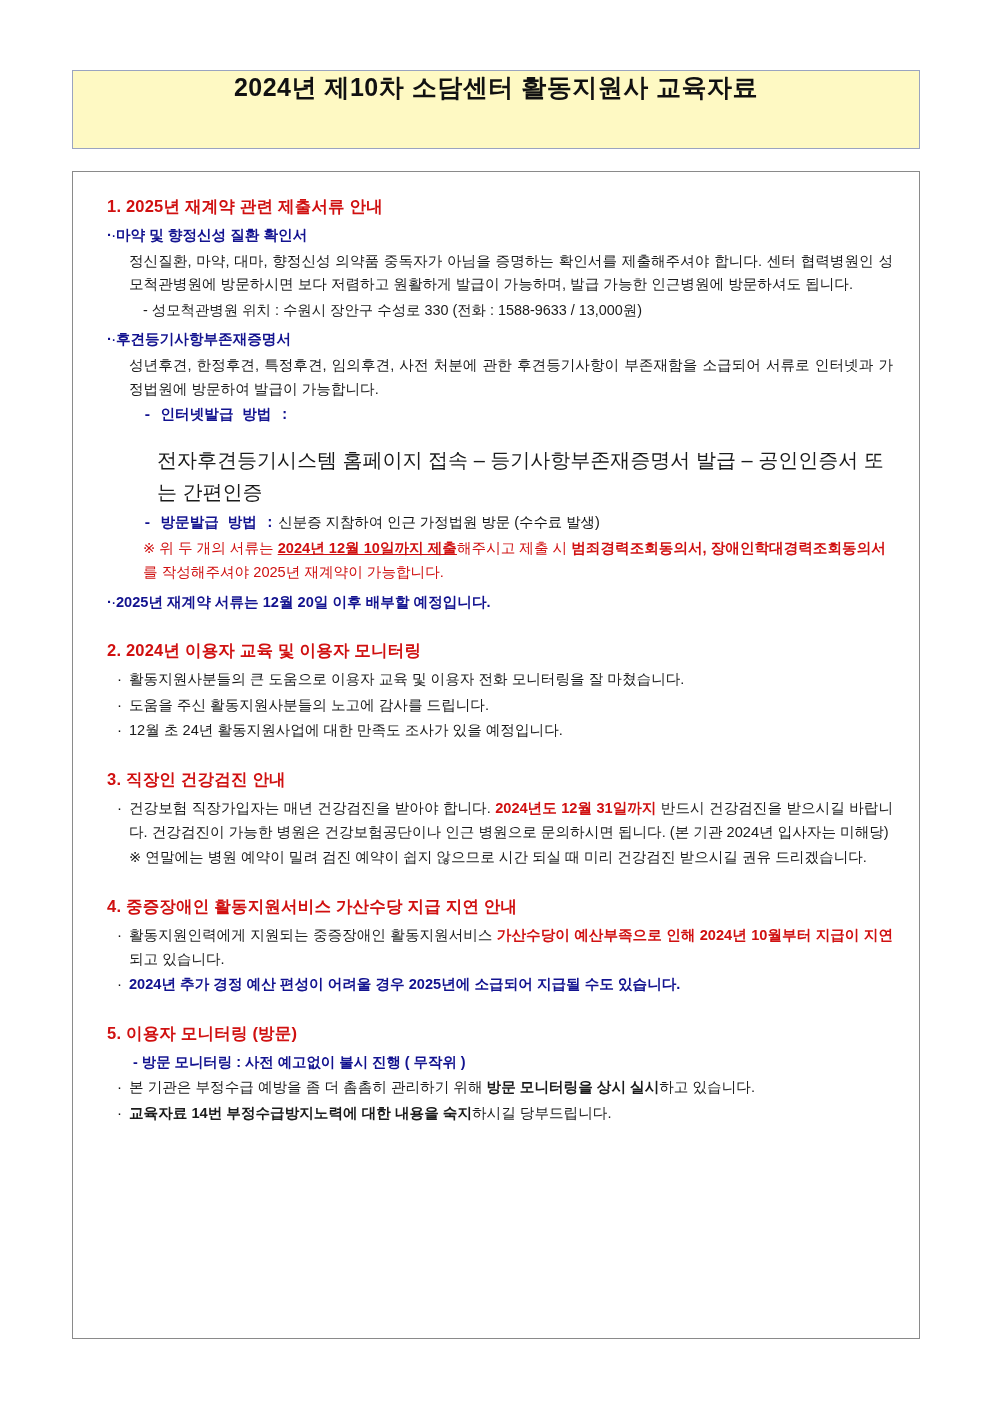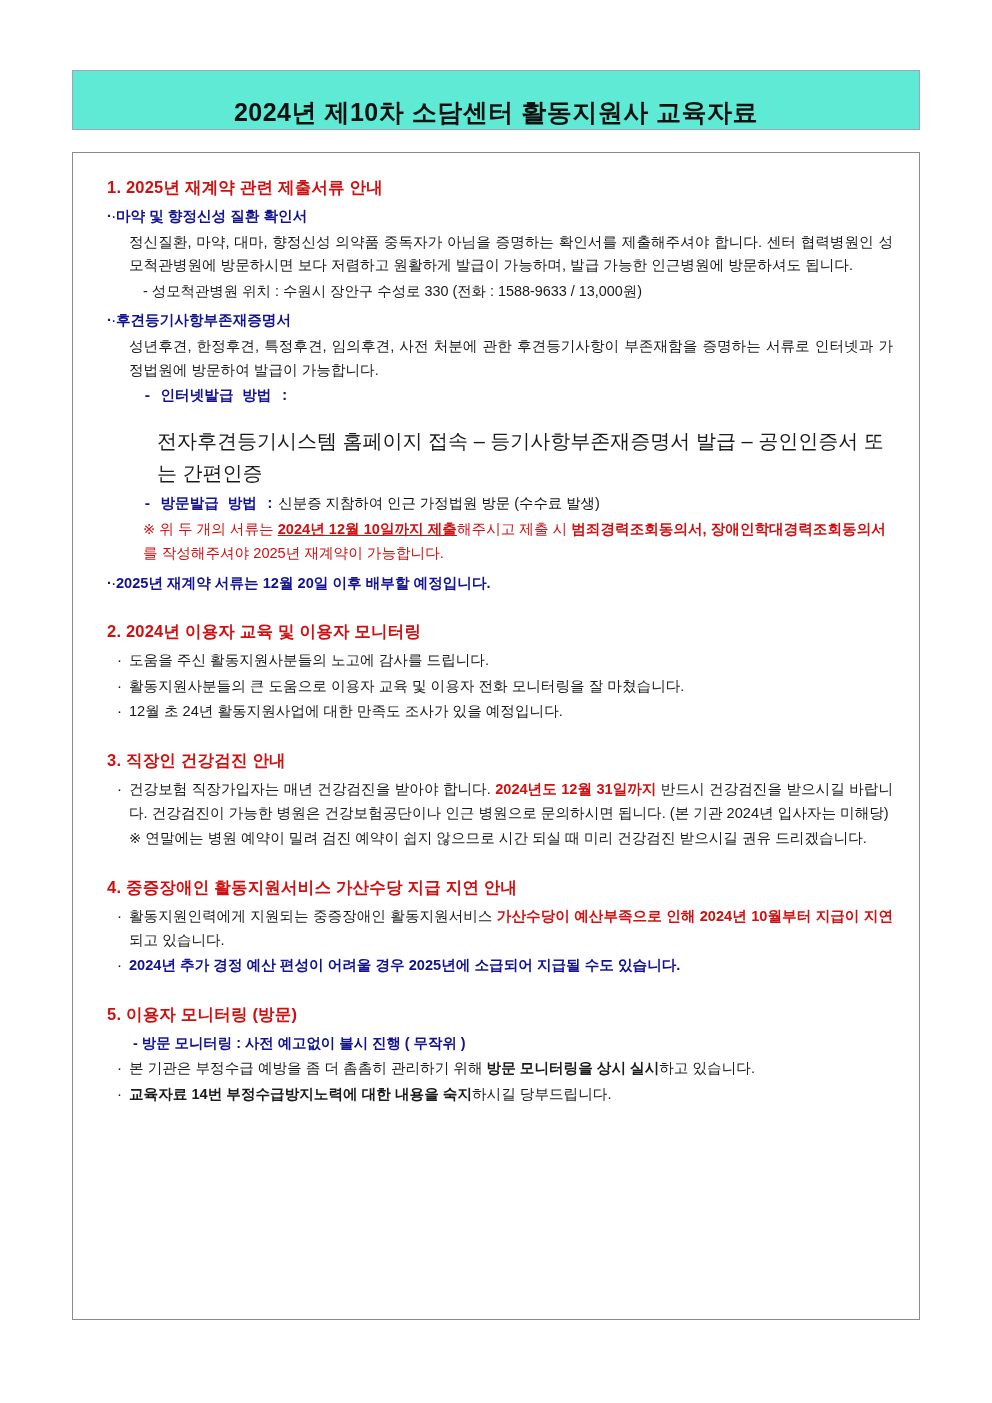--- a/index.html
+++ b/index.html
@@ -15,24 +15,24 @@
     position: relative;
   }
   .page {
     width: 992px;
     height: 1403px;
     box-sizing: border-box;
     padding: 70px 72px 40px 72px;
   }
   .title-box {
     border: 1px solid #9aa4c0;
-    background: #5eead4;
-    height: 60px;
+    background: #fef9c3;
+    height: 79px;
     display: flex;
-    align-items: flex-end;
+    align-items: flex-start;
     justify-content: center;
     box-sizing: border-box;
   }
   .title-box .title {
     font-size: 25px;
     font-weight: bold;
     letter-spacing: 0.5px;
     color: #111;
   }
   .body-box {
@@ -146,21 +146,21 @@
 
       <div class="bullet-line" style="padding-left:0; margin-left:8px;">
         <span class="b-blue">· 마약 및 향정신성 질환 확인서</span>
       </div>
       <div class="indent">정신질환, 마약, 대마, 향정신성 의약품 중독자가 아님을 증명하는 확인서를 제출해주셔야 합니다. 센터 협력병원인 성모척관병원에 방문하시면 보다 저렴하고 원활하게 발급이 가능하며, 발급 가능한 인근병원에 방문하셔도 됩니다.</div>
       <div class="indent2">- 성모척관병원 위치 : 수원시 장안구 수성로 330 (전화 : 1588-9633 / 13,000원)</div>
 
       <div class="bullet-line" style="padding-left:0; margin-left:8px; margin-top:6px;">
         <span class="b-blue">· 후견등기사항부존재증명서</span>
       </div>
-      <div class="indent">성년후견, 한정후견, 특정후견, 임의후견, 사전 처분에 관한 후견등기사항이 부존재함을 증명하는 서류로 인터넷과 가정법원에 방문하여 발급이 가능합니다.</div>
+      <div class="indent">성년후견, 한정후견, 특정후견, 임의후견, 사전 처분에 관한 후견등기사항이 부존재함을 소급되어 서류로 인터넷과 가정법원에 방문하여 발급이 가능합니다.</div>
 
       <div class="indent2">
         <span class="sub-bold">- 인터넷발급 방법 :</span>
       </div>
       <div class="indent3">전자후견등기시스템 홈페이지 접속 – 등기사항부존재증명서 발급 – 공인인증서 또는 간편인증</div>
 
       <div class="indent2">
         <span class="sub-bold">- 방문발급 방법 :</span>
         <span class="plain">신분증 지참하여 인근 가정법원 방문 (수수료 발생)</span>
       </div>
@@ -169,22 +169,22 @@
         <span>※ 위 두 개의 서류는 </span><span class="u bold">2024년 12월 10일까지 제출</span><span>해주시고 제출 시 </span><span class="bold">범죄경력조회동의서, 장애인학대경력조회동의서</span><span>를 작성해주셔야 2025년 재계약이 가능합니다.</span>
       </div>
 
       <div class="bullet-line" style="padding-left:0; margin-left:8px; margin-top:6px;">
         <span class="b-blue">· 2025년 재계약 서류는 12월 20일 이후 배부할 예정입니다.</span>
       </div>
     </div>
 
     <div class="section" style="margin-top:26px;">
       <div class="sec-head">2. 2024년 이용자 교육 및 이용자 모니터링</div>
+      <div class="dot-sm">활동지원사분들의 큰 도움으로 이용자 교육 및 이용자 전화 모니터링을 잘 마쳤습니다.</div>
       <div class="dot-sm">도움을 주신 활동지원사분들의 노고에 감사를 드립니다.</div>
-      <div class="dot-sm">활동지원사분들의 큰 도움으로 이용자 교육 및 이용자 전화 모니터링을 잘 마쳤습니다.</div>
       <div class="dot-sm">12월 초 24년 활동지원사업에 대한 만족도 조사가 있을 예정입니다.</div>
     </div>
 
     <div class="section" style="margin-top:26px;">
       <div class="sec-head">3. 직장인 건강검진 안내</div>
       <div class="dot-sm">
         <span>건강보험 직장가입자는 매년 건강검진을 받아야 합니다. </span><span class="b-red">2024년도 12월 31일까지</span><span> 반드시 건강검진을 받으시길 바랍니다. 건강검진이 가능한 병원은 건강보험공단이나 인근 병원으로 문의하시면 됩니다.  (본 기관 2024년 입사자는 미해당)</span>
       </div>
       <div class="dot-sm mark" style="padding-left:18px;">※ 연말에는 병원 예약이 밀려 검진 예약이 쉽지 않으므로 시간 되실 때 미리 건강검진 받으시길 권유 드리겠습니다.</div>
     </div>

